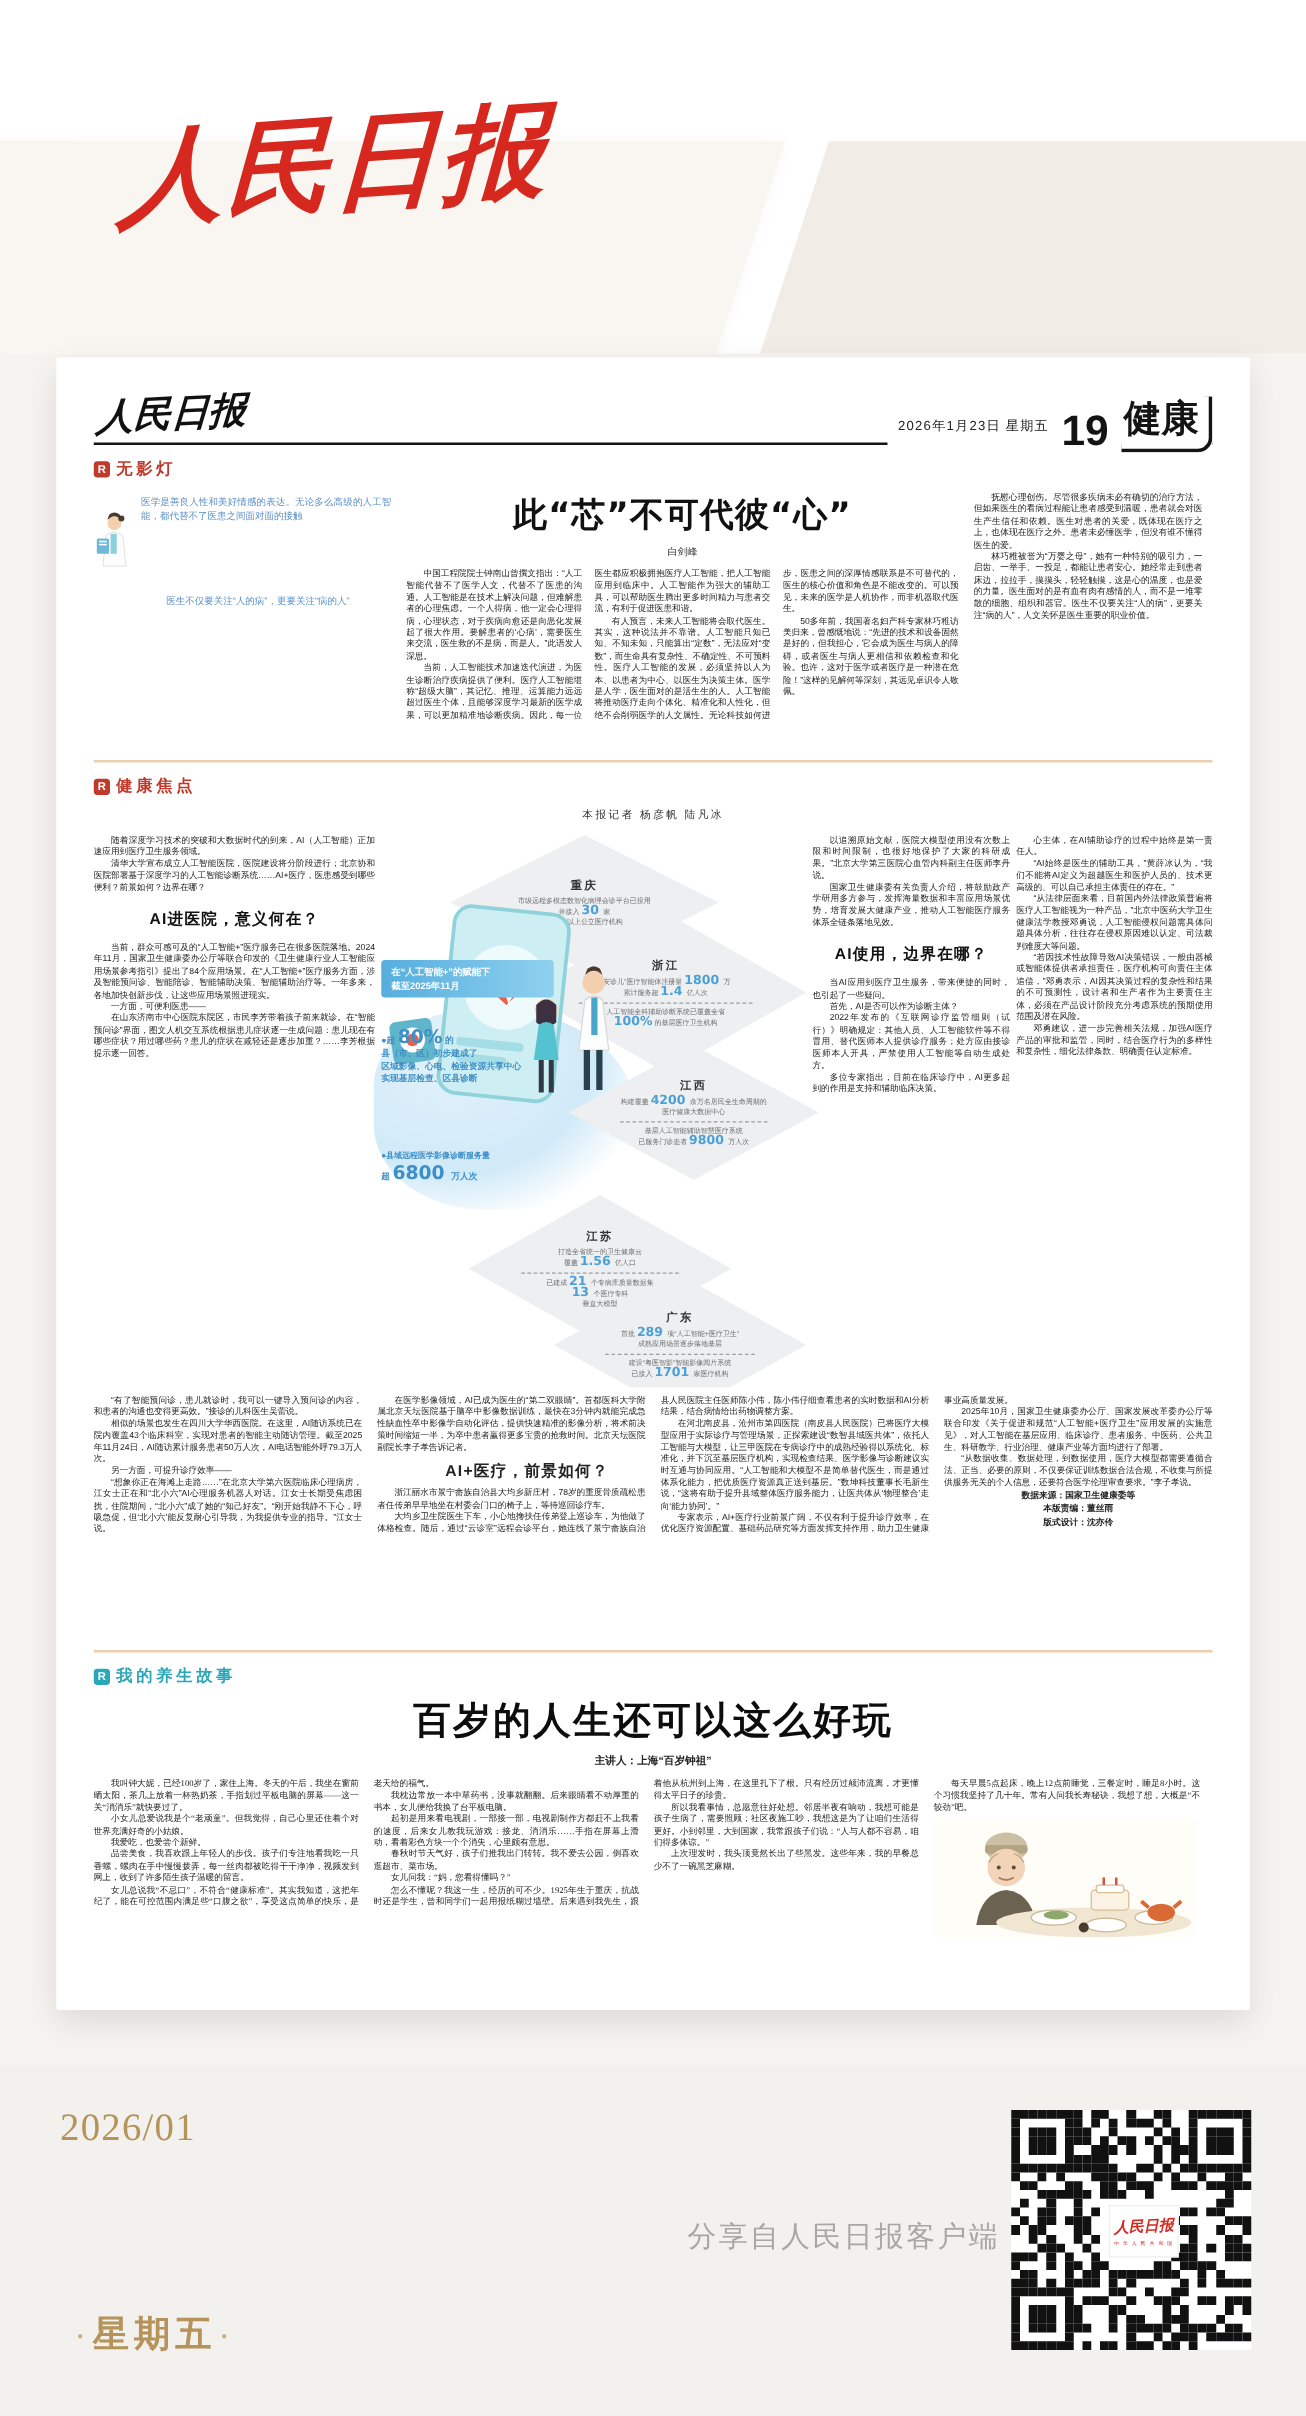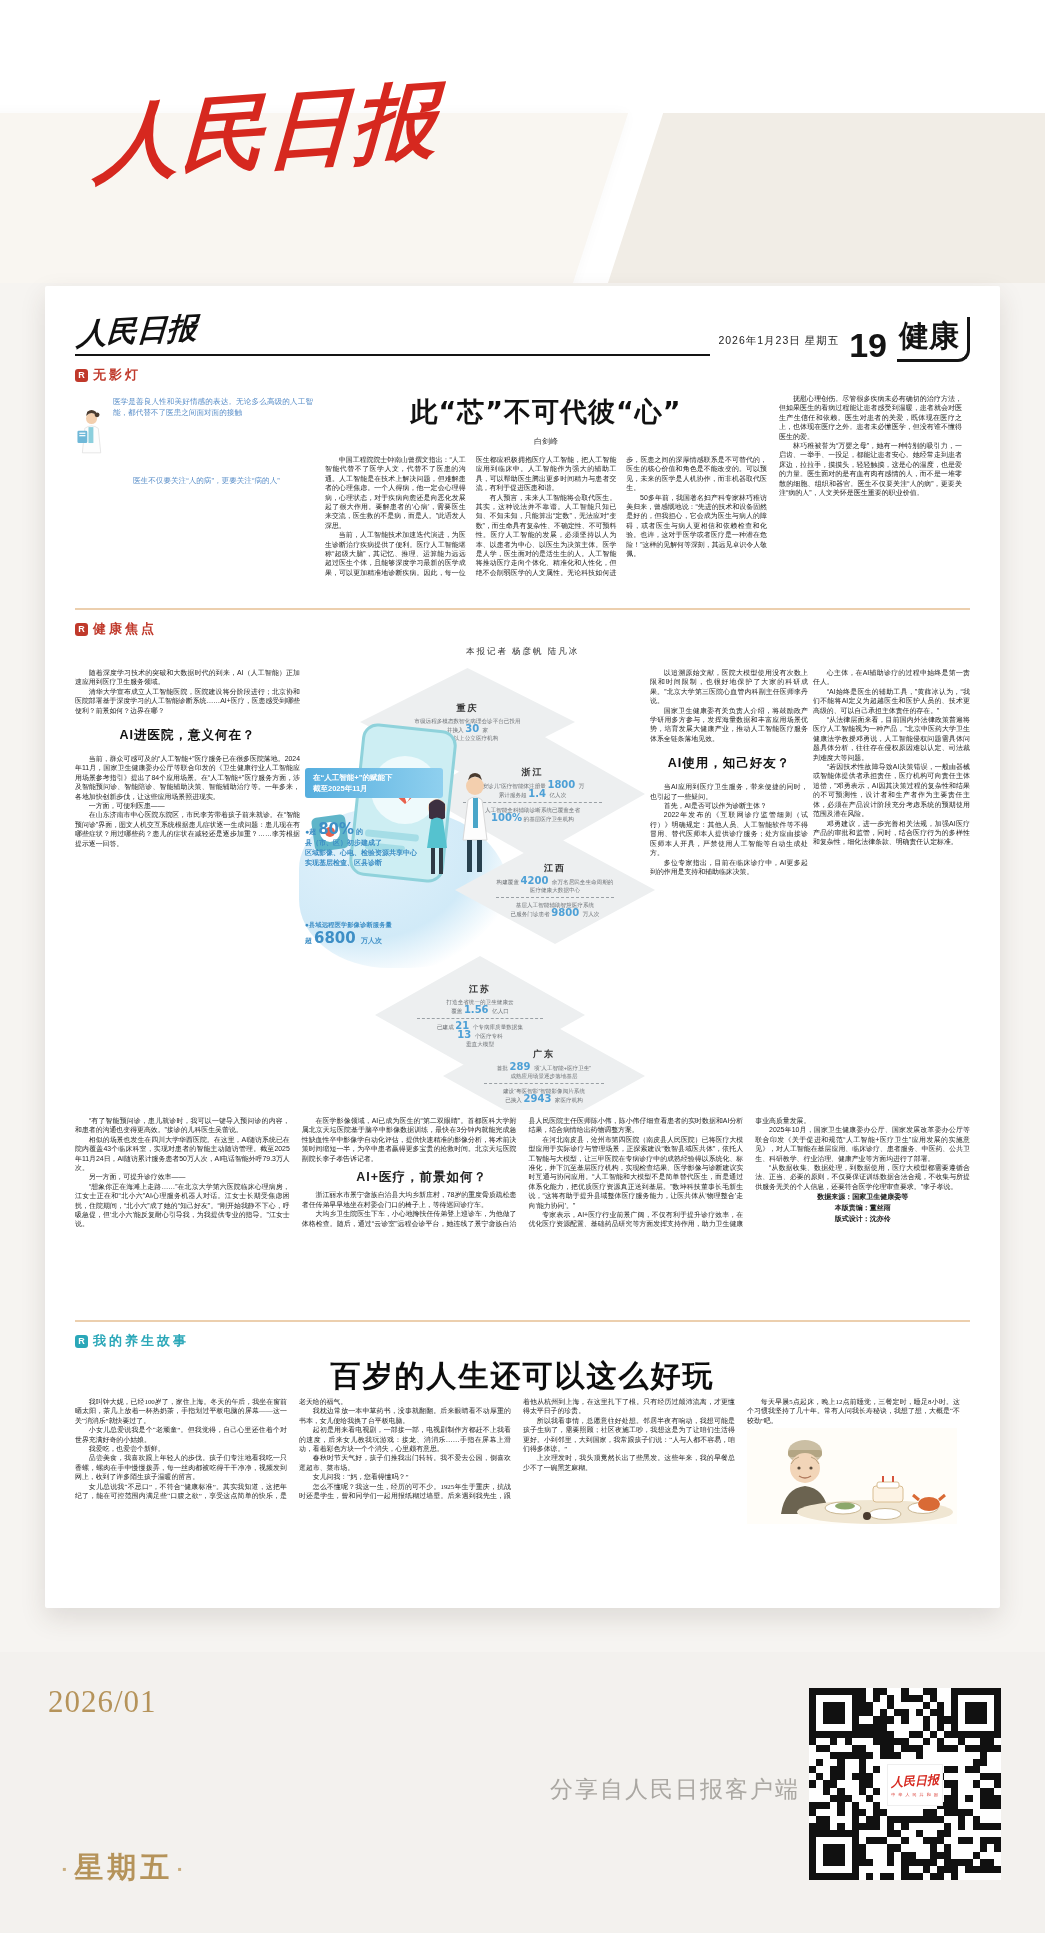--- a/index.html
+++ b/index.html
@@ -282,31 +282,31 @@
 
           <div class="diamond" style="left:138px; top:352px; width:202px; height:112px;">
             <div class="d-name">广东</div>
             <div>
                 <div class="d-line"><span>首批 </span><span class="num">289 </span><span>项“人工智能+医疗卫生”</span></div>
                 <div class="d-line"><span>成熟应用场景逐步落地基层</span></div>
               </div>
             <div class="d-sep"></div>
             <div>
                 <div class="d-line"><span>建设“粤医智影”智能影像阅片系统</span></div>
-                <div class="d-line"><span>已接入 </span><span class="num">2943 </span><span>家医疗机构</span></div>
+                <div class="d-line"><span>已接入 </span><span class="num">1701 </span><span>家医疗机构</span></div>
               </div>
           </div>
         </div>
 
         <div class="a2-colM">
           <div>
               <p class="body">以追溯原始文献，医院大模型使用没有次数上限和时间限制，也很好地保护了大家的科研成果。”北京大学第三医院心血管内科副主任医师李丹说。</p>
               <p class="body">国家卫生健康委有关负责人介绍，将鼓励政产学研用多方参与，发挥海量数据和丰富应用场景优势，培育发展大健康产业，推动人工智能医疗服务体系全链条落地见效。</p>
             </div>
-          <h3 class="col-subhead">AI使用，知己好友？</h3>
+          <h3 class="col-subhead">AI使用，边界在哪？</h3>
           <div>
               <p class="body">当AI应用到医疗卫生服务，带来便捷的同时，也引起了一些疑问。</p>
               <p class="body">首先，AI是否可以作为诊断主体？</p>
               <p class="body">2022年发布的《互联网诊疗监管细则（试行）》明确规定：其他人员、人工智能软件等不得冒用、替代医师本人提供诊疗服务；处方应由接诊医师本人开具，严禁使用人工智能等自动生成处方。</p>
               <p class="body">多位专家指出，目前在临床诊疗中，AI更多起到的作用是支持和辅助临床决策。</p>
             </div>
         </div>
 
         <div class="a2-colR">
 
@@ -339,20 +339,21 @@
     </section>
 
     <div class="sec-divider"></div>
 
     <section>
       <div class="sec-label teal">
         <span class="chip">R</span>
         <span class="txt">我的养生故事</span>
       </div>
       <h1 class="a3-title">百岁的人生还可以这么好玩</h1>
+      <div class="a3-speaker">主讲人：上海“百岁钟祖”</div>
       <div class="a3-body">
         <div class="a3-cols">
 
         <p class="body">我叫钟大妮，已经100岁了，家住上海。冬天的午后，我坐在窗前晒太阳，茶几上放着一杯热奶茶，手指划过平板电脑的屏幕——这一关“消消乐”就快要过了。</p>
             <p class="body">小女儿总爱说我是个“老顽童”。但我觉得，自己心里还住着个对世界充满好奇的小姑娘。</p>
             <p class="body">我爱吃，也爱尝个新鲜。</p>
             <p class="body">品尝美食，我喜欢跟上年轻人的步伐。孩子们专注地看我吃一只香螺，螺肉在手中慢慢拨弄，每一丝肉都被吃得干干净净，视频发到网上，收到了许多陌生孩子温暖的留言。</p>
             <p class="body">女儿总说我“不忌口”，不符合“健康标准”。其实我知道，这把年纪了，能在可控范围内满足些“口腹之欲”，享受这点简单的快乐，是老天给的福气。</p>
             <p class="body">我枕边常放一本中草药书，没事就翻翻。后来眼睛看不动厚重的书本，女儿便给我换了台平板电脑。</p>
             <p class="body">起初是用来看电视剧，一部接一部，电视剧制作方都赶不上我看的速度，后来女儿教我玩游戏：接龙、消消乐……手指在屏幕上滑动，看着彩色方块一个个消失，心里颇有意思。</p>

